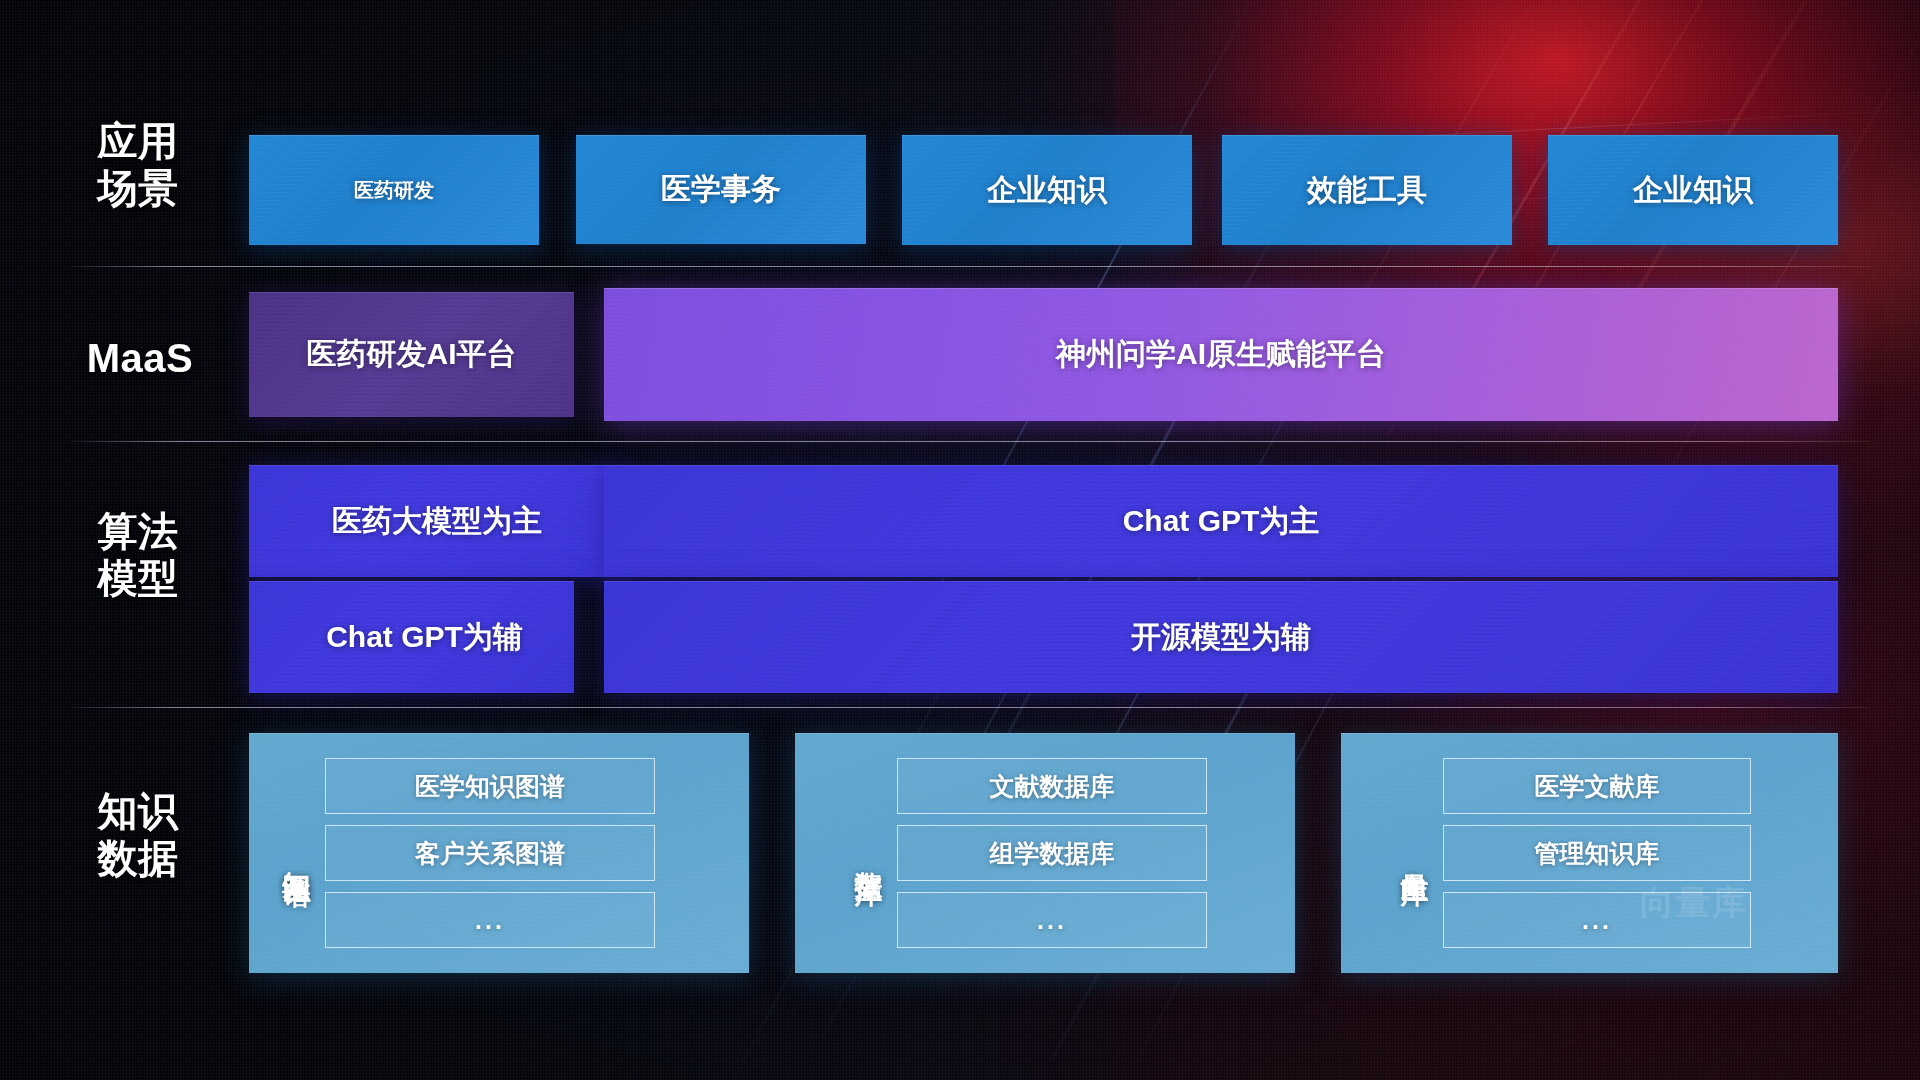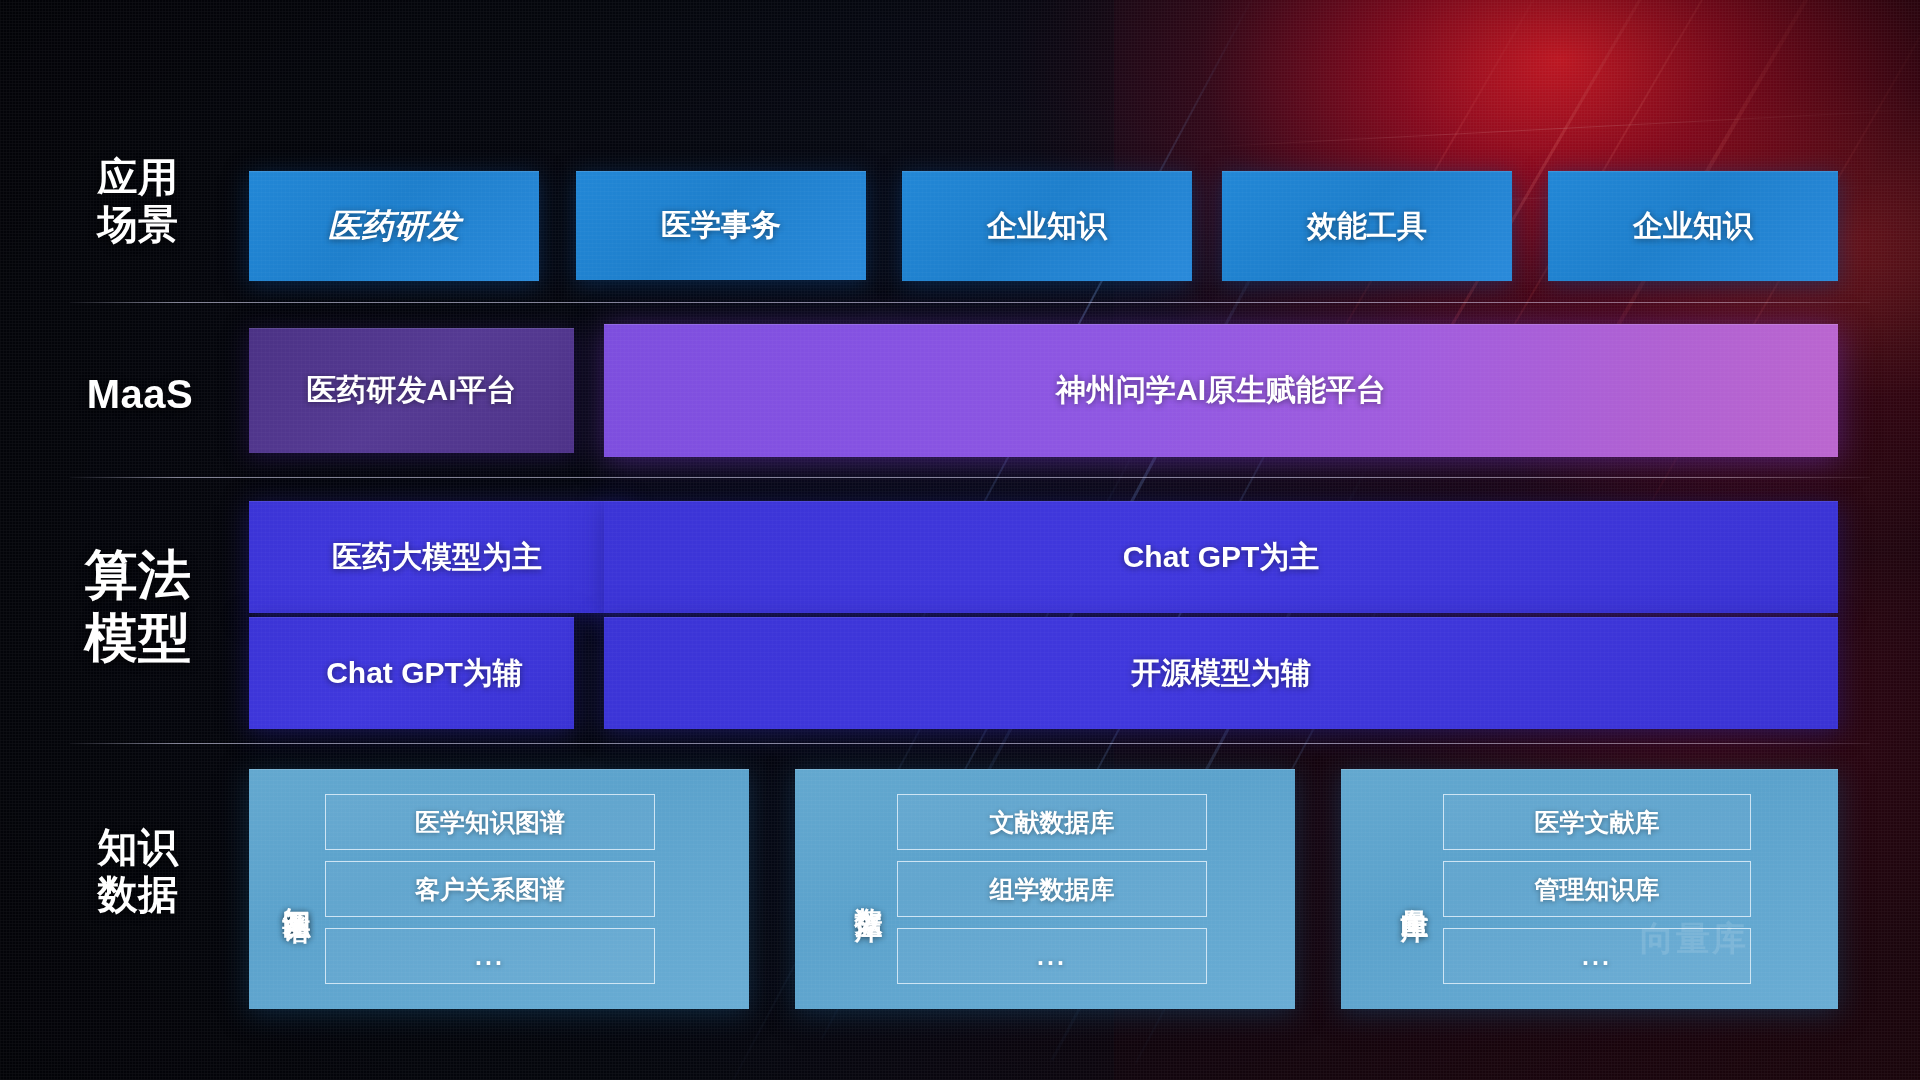--- a/index.html
+++ b/index.html
@@ -44,21 +44,21 @@
     background:radial-gradient(ellipse 1300px 900px at 50% 50%, rgba(0,0,0,0) 40%, rgba(0,0,0,0.45) 100%);
   }
   .noise {
     position:absolute; inset:0; opacity:0.055;
     background-image:
       repeating-linear-gradient(0deg, rgba(255,255,255,0.6) 0px, rgba(255,255,255,0.6) 1px, transparent 1px, transparent 3px),
       repeating-linear-gradient(90deg, rgba(255,255,255,0.5) 0px, rgba(255,255,255,0.5) 1px, transparent 1px, transparent 3px);
   }
 
   
-  #stage { position:absolute; inset:0; z-index:5;margin-top:36px; }
+  #stage { position:absolute; inset:0; z-index:5; }
 
   .divider {
     position:absolute; height:1px;
     background:linear-gradient(90deg,rgba(190,190,215,0.05) 0%,rgba(205,205,230,0.62) 6%,rgba(210,205,235,0.62) 70%,rgba(215,190,210,0.5) 92%,rgba(200,170,190,0.08) 100%);
   }
 
   .row-label {
     position:absolute;
     color:#ffffff;
     font-weight:bold;
@@ -170,21 +170,21 @@
 
   <div class="vignette"></div>
   <div class="noise"></div>
 </div>
 
 <div id="stage">
 
   <div class="row-label" style="left:58px; top:118px; width:160px; font-size:40px;">应用
 场景</div>
 
-  <div class="box app-box" style="left:249px; top:135px; width:290px; height:110px; font-size:33px;font-style:italic;">
+  <div class="box app-box" style="left:249px; top:135px; width:290px; height:110px; font-size:20px;">
     <span>医药研发</span>
   </div>
   <div class="box app-box" style="left:576px; top:135px; width:290px; height:109px; font-size:30px;">
     <span>医学事务</span>
   </div>
   <div class="box app-box" style="left:902px; top:135px; width:290px; height:110px; font-size:30px;">
     <span>企业知识</span>
   </div>
   <div class="box app-box" style="left:1222px; top:135px; width:290px; height:110px; font-size:30px;">
     <span>效能工具</span>
@@ -199,21 +199,21 @@
 
   <div class="box maas-left" style="left:249px; top:292px; width:325px; height:125px; font-size:30px;">
     <span>医药研发AI平台</span>
   </div>
   <div class="box maas-main" style="left:604px; top:288px; width:1234px; height:133px; font-size:30px;">
     <span>神州问学AI原生赋能平台</span>
   </div>
 
   <div class="divider" style="left:70px; top:441px; width:1800px;"></div>
 
-  <div class="row-label" style="left:58px; top:508px; width:160px; font-size:53px;">算法
+  <div class="row-label" style="left:58px; top:508px; width:160px; font-size:40px;">算法
 模型</div>
 
   <div class="box algo-box" style="left:249px; top:465px; width:376px; height:112px; font-size:30px;">
     <span>医药大模型为主</span>
   </div>
   <div class="box algo-box" style="left:604px; top:465px; width:1234px; height:112px; font-size:30px;">
     <span>Chat GPT为主</span>
   </div>
 
   <div class="box algo-box" style="left:249px; top:581px; width:325px; height:112px; font-size:30px;padding-left:26px;">

